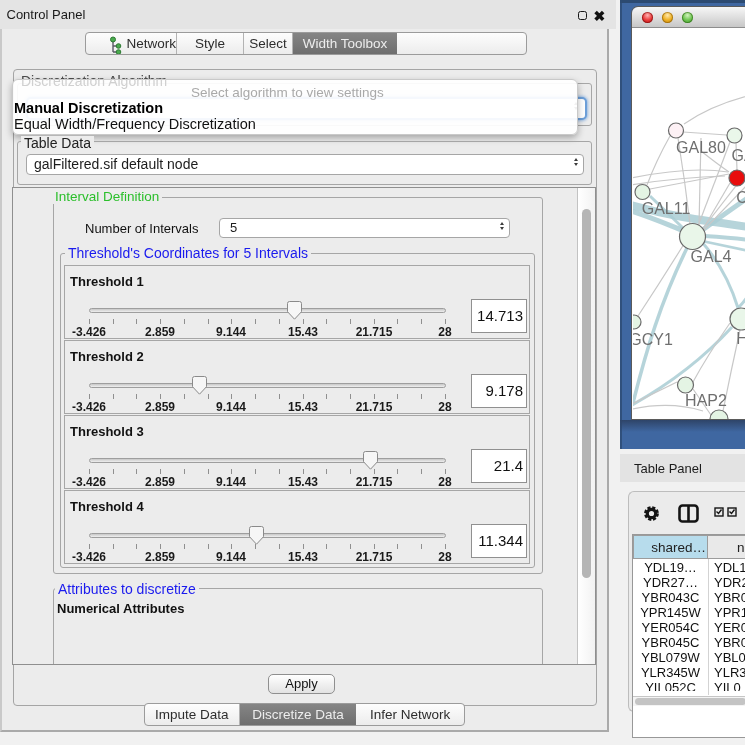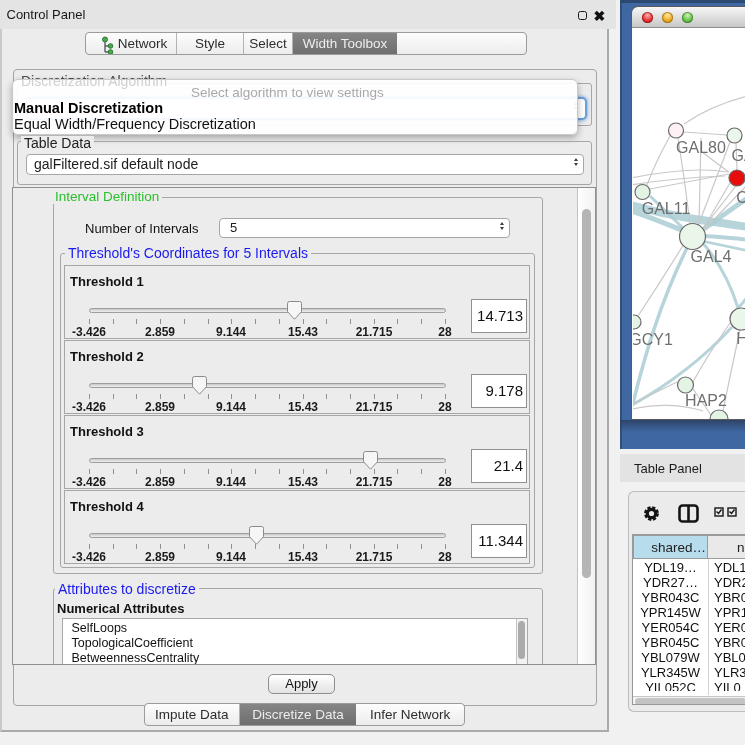--- a/index.html
+++ b/index.html
@@ -26,21 +26,21 @@
 <body>
 <div id="root">
 
 <div class="abs" id="win" style="left:0;top:0;width:609px;height:732px;background:#ececec;border-left:2px solid #c9c9c9;border-right:2px solid #aaaaaa;border-bottom:2px solid #aaaaaa"></div>
 <div class="abs" style="left:0;top:0;width:616px;height:29px;background:#e4e4e4"></div>
 <div class="abs" style="left:6.5px;top:7px;font-size:13px;color:#1a1a1a">Control Panel</div>
 <div class="abs" style="left:577.5px;top:10.5px;width:9.5px;height:9.5px;border:1.7px solid #161616;border-radius:2.5px"></div>
 <div class="abs" style="left:593.5px;top:8px;font-size:14px;font-weight:bold;color:#111">✖</div>
 
 <div class="strip" style="left:85px;top:32px;width:442px">
- <div class="seg" style="width:91px;justify-content:center;padding-left:6px"><svg width="13" height="18" viewBox="0 0 13 18" style="margin-right:4px;margin-top:3px">
+ <div class="seg" style="width:91px;justify-content:flex-end;padding-left:6px"><svg width="13" height="18" viewBox="0 0 13 18" style="margin-right:4px;margin-top:3px">
           <g stroke="#5a5a66" stroke-width="1.4" fill="none">
             <path d="M4 4v12"></path>
             <path d="M4 10h5M4 16h5"></path>
           </g>
           <g fill="#4aaa4e" stroke="#2d7a32" stroke-width="1">
             <circle cx="4" cy="3.5" r="2.5"></circle>
             <circle cx="9.5" cy="10" r="2.3"></circle>
             <circle cx="9.5" cy="16" r="2.3"></circle>
           </g>
         </svg>Network</div>
@@ -151,25 +151,20 @@
         <div class="tlab" style="left:166px;top:59px">9.144</div>
         <div class="tlab" style="left:238px;top:59px">15.43</div>
         <div class="tlab" style="left:309px;top:59px">21.715</div>
         <div class="tlab" style="left:380px;top:59px">28</div>
     <div class="vbox" style="left:406px;top:33px">11.344</div>
   </div>
 
   <div class="grp" style="left:40px;top:400px;width:490px;height:80px"></div>
   <div class="grplab" style="left:42px;top:394px;color:#1a1aee;font-size:14px">Attributes to discretize</div>
   <div class="abs" style="left:44px;top:413px;font-size:13px;font-weight:bold;color:#111">Numerical Attributes</div>
-  <div class="abs" style="left:49px;top:430px;width:466px;height:60px;background:#fff;border:1px solid #a9a9a9;font-size:12.5px;color:#111">
-    <div style="padding:1.5px 0 0 8.5px;line-height:15px">SelfLoops<br>TopologicalCoefficient<br>BetweennessCentrality</div>
-    <div class="abs" style="right:0;top:0;width:11px;height:58px;background:#f2f2f2;border-left:1px solid #c4c4c4"></div>
-    <div class="abs" style="right:2px;top:2px;width:7px;height:38px;background:#ababab;border-radius:3.5px"></div>
-  </div>
 </div>
 
 <div class="abs" style="left:268px;top:674px;width:67px;height:20px;border:1px solid #8f8f8f;border-radius:5px;background:linear-gradient(#ffffff,#e2e2e2);font-size:13px;color:#111;text-align:center;line-height:18px">Apply</div>
 
 <div class="strip" style="left:144px;top:703px;width:321px">
  <div class="seg" style="width:95px">Impute Data</div>
  <div class="seg dark" style="width:117px">Discretize Data</div>
  <div class="seg" style="width:108px">Infer Network</div>
 </div>
 
@@ -259,21 +254,21 @@
     </svg>
 <svg class="abs" style="left:714px;top:507px" width="24" height="10" viewBox="0 0 24 10">
       <g fill="none" stroke="#141414" stroke-width="1.4">
         <rect x="1" y="1" width="8" height="8"></rect>
         <path d="M2.5 4.5l2 2 3-4"></path>
         <rect x="14" y="1" width="8" height="8"></rect>
         <path d="M15.5 4.5l2 2 3-4"></path>
       </g>
     </svg>
 
-<div class="abs" style="left:632px;top:534px;width:113px;height:171px;border:1px solid #989898;border-right:none;background:#fff;overflow:hidden">
+<div class="abs" style="left:632px;top:534px;width:113px;height:204px;border:1px solid #989898;border-right:none;background:#fff;overflow:hidden">
   <div class="abs" style="left:0;top:0;width:75px;height:24px;background:#b7dcec;border:1px solid #9c9c9c;font-size:13.5px;color:#222;text-align:right;padding-right:1px;line-height:23px">shared…</div>
   <div class="abs" style="left:75px;top:0;width:38px;height:24px;background:#e9e9e9;border-top:1px solid #9c9c9c;border-bottom:1px solid #9c9c9c;font-size:13.5px;color:#222;padding-left:29px;line-height:23px">na</div>
   <div class="abs" style="left:0;top:25px;width:113px;height:131px;overflow:hidden;font-size:13px;color:#111;line-height:15px">
     <div style="text-align:center;width:75px;position:absolute">YDL19…<br>YDR27…<br>YBR043C<br>YPR145W<br>YER054C<br>YBR045C<br>YBL079W<br>YLR345W<br>YIL052C</div>
     <div style="position:absolute;left:81px;white-space:nowrap">YDL1<br>YDR2<br>YBR0<br>YPR1<br>YER0<br>YBR0<br>YBL0<br>YLR3<br>YIL0</div>
   </div>
   <div class="abs" style="left:75px;top:24px;width:1px;height:136px;background:#d3d3d3"></div>
   <div class="abs" style="left:0;top:161px;width:113px;height:10px;background:#f4f4f4;border-top:1px solid #c6c6c6"></div>
   <div class="abs" style="left:2px;top:162.5px;width:111px;height:7px;background:#c4c4c4;border-radius:3.5px"></div>
 </div>

